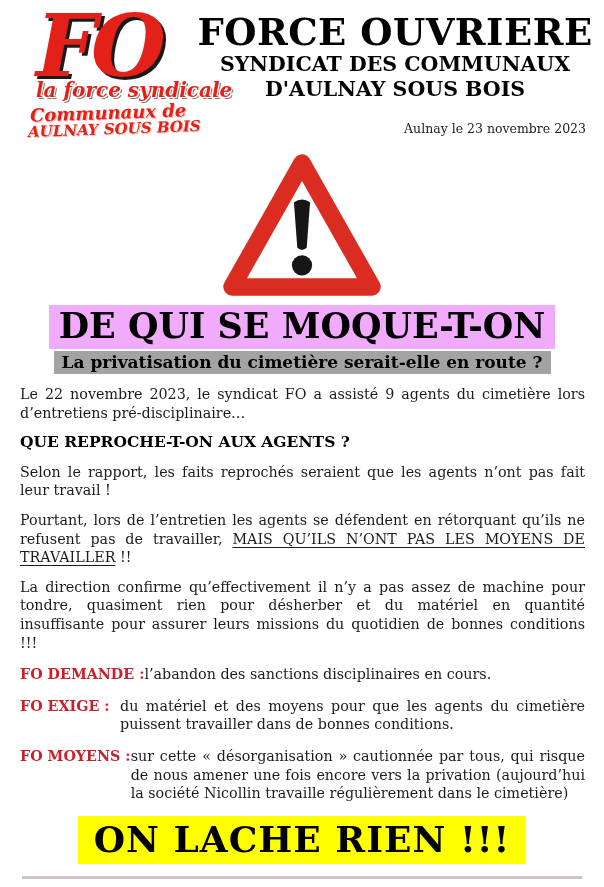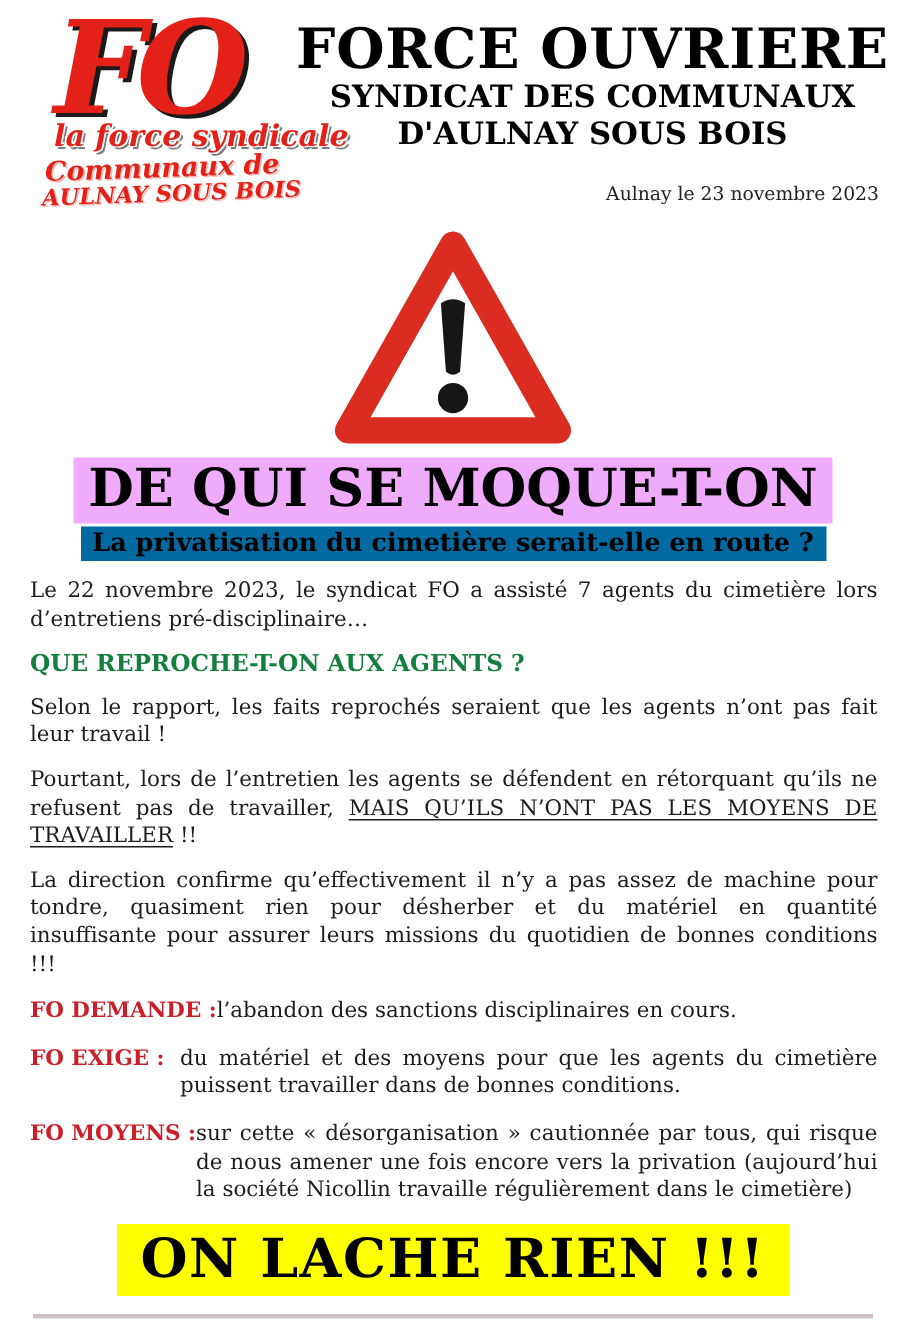--- a/index.html
+++ b/index.html
@@ -44,26 +44,26 @@
     position:absolute;right:18px;top:121px;
     font-size:12.5px;color:#222;
   }
   
   .warning-wrap{text-align:center;margin-top:3px;height:150px;}
   
   .headline{text-align:center;margin-top:4px;}
   .headline-main{display:inline-block;background:#f0abfc;padding:1px 10px 3px 10px;
     font-weight:bold;font-size:35px;line-height:40px;color:#000;}
   .headline-sub-row{margin-top:2px;}
-  .headline-sub{display:inline-block;background:#0369a1;padding:1px 8px 2px 8px;
+  .headline-sub{display:inline-block;background:#a3a3a3;padding:1px 8px 2px 8px;
     font-weight:bold;font-size:17px;line-height:20px;color:#000;}
   
   .content{margin:10px 19px 0 20px;font-size:14.3px;line-height:18.6px;}
   .content p{margin:11px 0;text-align:justify;}
-  .question{color:#15803d;font-weight:bold;text-align:left;font-size:15.5px;margin:12px 0;}
+  .question{color:#000000;font-weight:bold;text-align:left;font-size:15.5px;margin:12px 0;}
   .u-caps{text-decoration:underline;text-underline-offset:3px;}
   .demand-row{display:grid;grid-template-columns:minmax(100px,max-content) 1fr;margin:13px 0;}
   .demand-label{color:#cb1f2a;font-weight:bold;white-space:nowrap;}
   .demand-text{text-align:justify;}
   
   .banner-wrap{text-align:center;margin-top:12px;}
   .banner{display:inline-block;background:#ffff00;padding:2px 16px 4px 16px;
     font-weight:bold;font-size:36px;line-height:42px;color:#000;letter-spacing:1px;}
   
   .divider{height:3px;background:#cfc2c6;margin:12px 22px 0 22px;}
@@ -103,21 +103,21 @@
   </div>
 
   <div class="headline">
     <span class="headline-main">DE QUI SE MOQUE-T-ON</span>
     <div class="headline-sub-row">
       <span class="headline-sub">La privatisation du cimetière serait-elle en route ?</span>
     </div>
   </div>
 
   <div class="content">
-    <p>Le 22 novembre 2023, le syndicat FO a assisté 7 agents du cimetière lors d’entretiens pré-disciplinaire…</p>
+    <p>Le 22 novembre 2023, le syndicat FO a assisté 9 agents du cimetière lors d’entretiens pré-disciplinaire…</p>
     <p class="question">QUE REPROCHE-T-ON AUX AGENTS ?</p>
     <p>Selon le rapport, les faits reprochés seraient que les agents n’ont pas fait leur travail !</p>
     <p><span>Pourtant, lors de l’entretien les agents se défendent en rétorquant qu’ils ne refusent pas de travailler, </span><span class="u-caps">MAIS QU’ILS N’ONT PAS LES MOYENS DE TRAVAILLER</span><span> !!</span></p>
     <p>La direction confirme qu’effectivement il n’y a pas assez de machine pour tondre, quasiment rien pour désherber et du matériel en quantité insuffisante pour assurer leurs missions du quotidien de bonnes conditions !!!</p>
 
     <div class="demand-row">
       <span class="demand-label">FO DEMANDE :</span>
       <span class="demand-text">l’abandon des sanctions disciplinaires en cours.</span>
     </div>
     <div class="demand-row">

